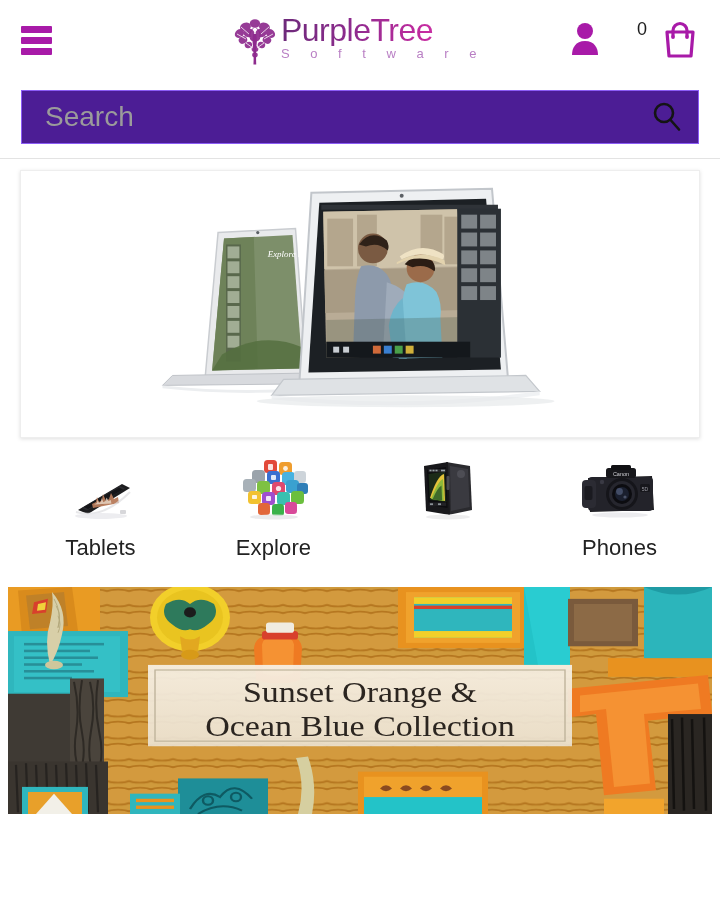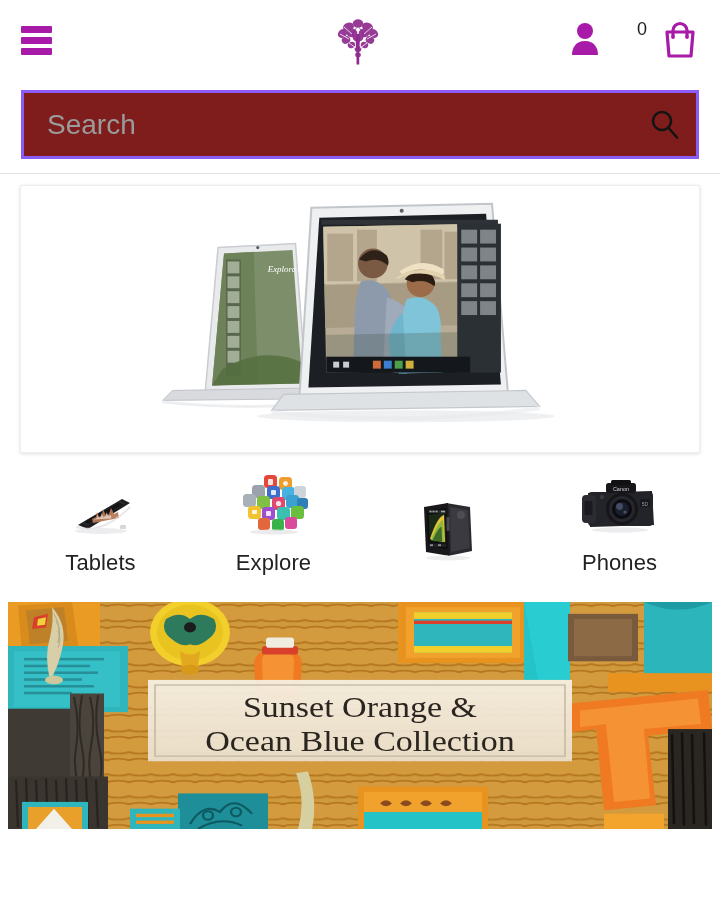--- a/index.html
+++ b/index.html
@@ -110,23 +110,23 @@
   .cart-icon { width: 42px; height: 42px; cursor: pointer; }
 
   
   .search-zone {
     position: relative;
     padding: 8px 21px 14px 21px;
     background: #ffffff;
   }
   .search-box {
     position: relative;
-    height: 69px;
-    border: 3px solid #8b5cf6;
-    background: #7f1d1d;
+    height: 54px;
+    border: 1px solid #8b5cf6;
+    background: #4c1d95;
     display: flex;
     align-items: center;
   }
   .search-input {
     flex: 1;
     border: none;
     outline: none;
     font-size: 28px;
     color: #999999;
     padding: 0 14px 0 23px;
@@ -172,21 +172,20 @@
     padding: 16px 14px 0 14px;
     margin-top: 4px;
   }
   .cat {
     flex: 1;
     display: flex;
     flex-direction: column;
     align-items: center;
     cursor: pointer;
     text-decoration: none;
-    justify-content: flex-end;
   }
   .cat-img {
     height: 62px;
     width: 100%;
     display: flex;
     align-items: flex-end;
     justify-content: center;
     margin-bottom: 15px;
   }
   .cat-img svg { display: block; }
@@ -242,20 +241,24 @@
           <ellipse cx="22" cy="24" rx="4.6" ry="3.8"></ellipse>
           <ellipse cx="15.5" cy="31" rx="3.8" ry="3.1" transform="rotate(-18 15.5 31)"></ellipse>
           <ellipse cx="28.5" cy="31" rx="3.8" ry="3.1" transform="rotate(18 28.5 31)"></ellipse>
           <ellipse cx="22" cy="35" rx="3.4" ry="2.9"></ellipse>
           <ellipse cx="22" cy="41" rx="2.8" ry="2.4"></ellipse>
         </g>
         <g stroke="#ffffff" stroke-width="0.9" fill="none" opacity="0.85">
           <path d="M8 13 L16 20 M36 13 L28 20 M4 20 L13 25 M40 20 L31 25 M13 29 L20 34 M31 29 L24 34"></path>
         </g>
       </svg>
+      <span class="logo-text">
+        <span class="logo-main">PurpleTree</span>
+        <span class="logo-sub">S o f t w a r e</span>
+      </span>
     </div>
 
     <div class="header-right">
       <svg class="acct-icon" viewBox="0 0 28 34">
         <circle cx="14" cy="9" r="8" fill="#a81aa8"></circle>
         <path d="M14 19 C4.5 19 1 26 1 33 L27 33 C27 26 23.5 19 14 19 Z" fill="#a81aa8"></path>
       </svg>
       <span class="cart-count">0</span>
       <svg class="cart-icon" viewBox="0 0 42 42">
         <path d="M8 14 L34 14 L32 38 L10 38 Z" fill="none" stroke="#a81aa8" stroke-width="3.2" stroke-linejoin="round"></path>

